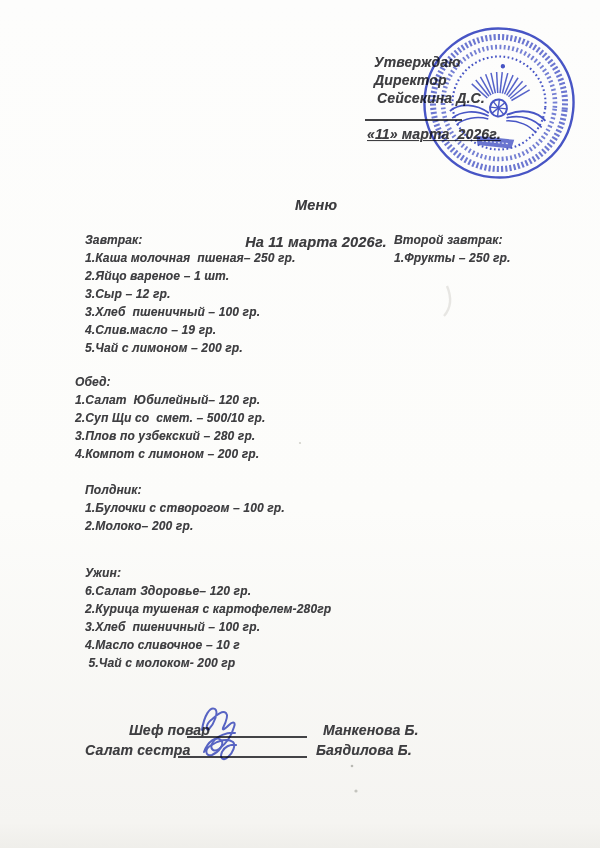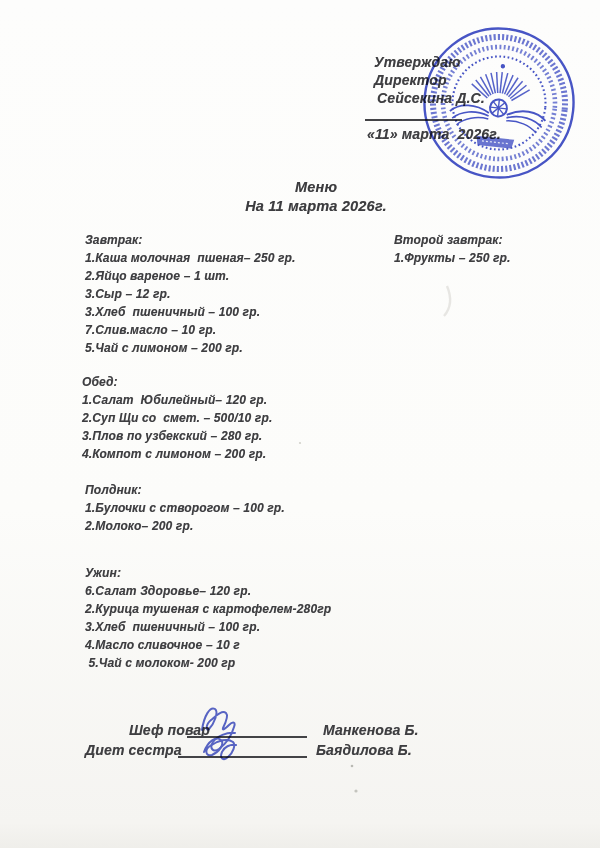--- a/index.html
+++ b/index.html
@@ -18,37 +18,38 @@
   .sec .row{
     font-style:italic;font-weight:700;font-size:12px;line-height:18px;
     color:#3e3e41;letter-spacing:.15px;white-space:pre;
     text-shadow:.2px .2px .35px rgba(62,62,65,.45);
   }
   .titleblock{position:absolute;left:166px;top:178px;width:300px;text-align:center;}
   .titleblock .row{
     font-style:italic;font-weight:700;font-size:14.5px;line-height:19px;
     color:#3c3c3f;letter-spacing:.2px;white-space:pre;
     text-shadow:.2px .2px .35px rgba(62,62,65,.45);
+    margin-top:18px;
   }
   .uline{position:absolute;border-bottom:2px solid #434346;}
   .heading-indent{padding-left:8px;}
   .stamp{position:absolute;left:420px;top:24px;mix-blend-mode:multiply;opacity:.93;transform:rotate(6deg);}
   .sig{position:absolute;left:172px;top:696px;mix-blend-mode:multiply;}
   .artifacts{position:absolute;left:0;top:0;pointer-events:none;}
 </style>
 </head>
 <body>
 
 <div class="page">
 
   <div class="t" style="left:374px;top:53px;">Утверждаю</div>
   <div class="t" style="left:374px;top:71px;">Директор</div>
   <div class="t" style="left:377px;top:89px;">Сейсекина Д.С.</div>
   <div class="uline" style="left:365px;top:103px;width:97px;height:16px;"></div>
-  <div class="t" style="left:367px;top:125px;">«11» марта  2026г.</div>
+  <div class="t" style="left:367px;top:125px;text-decoration:underline;">«11» марта  2026г.</div>
 
   <svg class="stamp" width="158" height="158" viewBox="0 0 158 158">
     <g fill="none" stroke="#3a49c4">
       <circle cx="79" cy="79" r="74.5" stroke-width="2.4"></circle>
       <circle cx="79" cy="79" r="66" stroke-width="6" stroke-dasharray="2.1 2.1" opacity="0.8"></circle>
       <circle cx="79" cy="79" r="56" stroke-width="4.6" stroke-dasharray="1.9 2.4" opacity="0.75"></circle>
       <circle cx="79" cy="79" r="46.5" stroke-width="2.1" stroke-dasharray="1.7 2.5"></circle>
     </g>
     <g stroke="#3a49c4" fill="none" stroke-width="1.5" opacity="0.92">
       <line x1="79" y1="69" x2="79" y2="48"></line>
@@ -92,30 +93,30 @@
     <div class="row">Меню</div>
     <div class="row">На 11 марта 2026г.</div>
   </div>
 
   <div class="sec" style="left:85px;top:231px;">
     <div class="row">Завтрак:</div>
     <div class="row">1.Каша молочная  пшеная– 250 гр.</div>
     <div class="row">2.Яйцо вареное – 1 шт.</div>
     <div class="row">3.Сыр – 12 гр.</div>
     <div class="row">3.Хлеб  пшеничный – 100 гр.</div>
-    <div class="row">7.Слив.масло – 10 гр.</div>
+    <div class="row">4.Слив.масло – 19 гр.</div>
     <div class="row">5.Чай с лимоном – 200 гр.</div>
   </div>
 
   <div class="sec" style="left:394px;top:231px;">
     <div class="row">Второй завтрак:</div>
     <div class="row">1.Фрукты – 250 гр.</div>
   </div>
 
-  <div class="sec" style="left:82px;top:373px;">
+  <div class="sec" style="left:75px;top:373px;">
     <div class="row">Обед:</div>
     <div class="row">1.Салат  Юбилейный– 120 гр.</div>
     <div class="row">2.Суп Щи со  смет. – 500/10 гр.</div>
     <div class="row">3.Плов по узбекский – 280 гр.</div>
     <div class="row">4.Компот с лимоном – 200 гр.</div>
   </div>
 
   <div class="sec" style="left:85px;top:481px;">
     <div class="row">Полдник:</div>
     <div class="row">1.Булочки с створогом – 100 гр.</div>
@@ -129,21 +130,21 @@
     <div class="row">3.Хлеб  пшеничный – 100 гр.</div>
     <div class="row">4.Масло сливочное – 10 г</div>
     <div class="row"> 5.Чай с молоком- 200 гр</div>
   </div>
 
 
   <div class="t" style="left:85px;top:721px;margin-left:44px;">Шеф повар</div>
   <div class="uline" style="left:187px;top:721px;width:120px;height:15px;"></div>
   <div class="t" style="left:323px;top:721px;">Манкенова Б.</div>
 
-  <div class="t" style="left:85px;top:741px;">Диет сестра</div>
+  <div class="t" style="left:85px;top:741px;">Салат сестра</div>
   <div class="uline" style="left:178px;top:741px;width:129px;height:15px;"></div>
   <div class="t" style="left:316px;top:741px;">Баядилова Б.</div>
 
   <svg class="sig" width="110" height="72" viewBox="0 0 110 72">
     <g fill="none" stroke="#4453c5" stroke-width="2" stroke-linecap="round" opacity="0.88">
       <path d="M30,34 C32,20 38,10 43,13 C47,16 42,28 37,33 C34,36 33,29 39,24 C45,19 50,14 54,17 C57,20 53,28 51,32 C50,35 53,33 57,29 C61,25 64,26 62,31 C60,38 55,47 47,53 C41,57 37,52 41,46 C45,40 55,36 63,37"></path>
       <path d="M32,56 C36,45 44,40 49,44 C53,48 47,56 40,59 C34,61 32,54 38,50 C46,44 56,42 61,46 C64,49 61,57 56,61 C52,65 47,63 50,56 C52,51 58,48 64,49"></path>
     </g>
   </svg>
 

